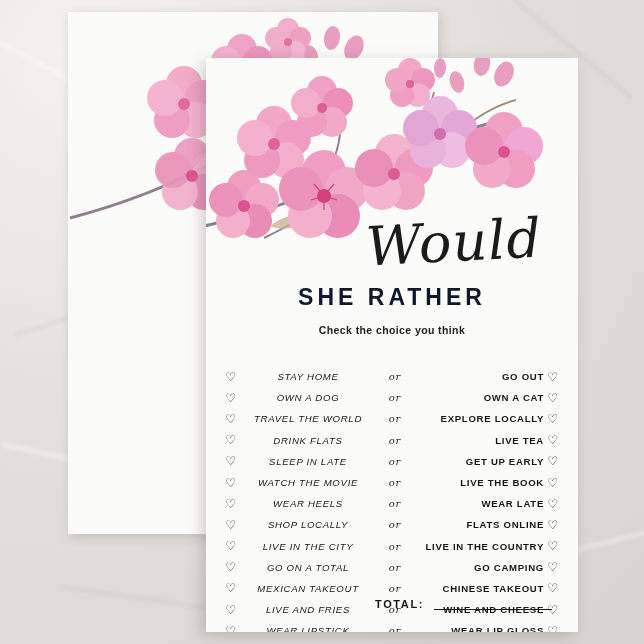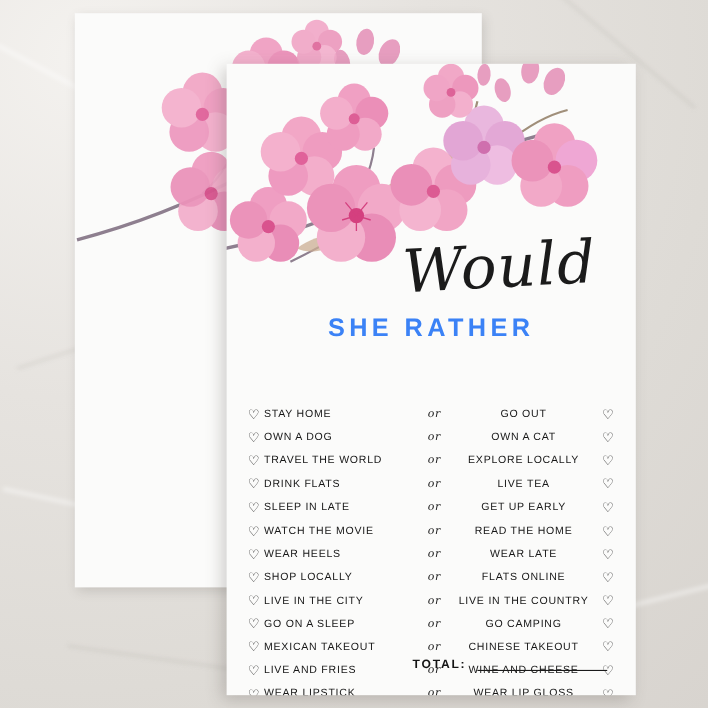--- a/index.html
+++ b/index.html
@@ -83,21 +83,21 @@
   .sub-title {
     position: absolute;
     top: 226px;
     left: 0;
     right: 0;
     text-align: center;
     font-family: "Liberation Sans", sans-serif;
     font-weight: bold;
     font-size: 23px;
     letter-spacing: 4px;
-    color: #3b82f6;
+    color: #0f172a;
   }
   .instructions {
     position: absolute;
     top: 265px;
     left: 0;
     right: 0;
     text-align: center;
     font-family: "Liberation Sans", sans-serif;
     font-weight: bold;
     font-size: 10.5px;
@@ -123,29 +123,31 @@
   .heart {
     width: 18px;
     flex: 0 0 18px;
     text-align: center;
     color: #2a2a2a;
     font-size: 12px;
     line-height: 1;
   }
   .opt-left {
     flex: 1 1 0;
-    text-align: left;
+    text-align: center;
     padding-right: 7px;
     white-space: nowrap;
+    font-style: italic;
   }
   .opt-right {
     flex: 1 1 0;
-    text-align: center;
+    text-align: right;
     padding-left: 7px;
     white-space: nowrap;
+    font-weight: bold;
   }
   .orword {
     flex: 0 0 18px;
     text-align: right;
     font-family: "DejaVu Serif", serif;
     font-style: italic;
     font-size: 10px;
     color: #1d1d1d;
   }
   .total-line {
@@ -368,20 +370,21 @@
         </g>
       </g>
     </svg>
 
     <div class="front-inner">
 
       <div class="script-title">Would</div>
       <div class="sub-title">SHE RATHER</div>
 
       <div class="instructions">
+        <div>Check the choice you think</div>
       </div>
 
       <div class="rows" id="rows">
           <div class="row">
             <span class="heart">♡</span>
             <span class="opt-left">STAY HOME</span>
             <span class="orword">or</span>
             <span class="opt-right">GO OUT</span>
             <span class="heart">♡</span>
           </div>
@@ -410,21 +413,21 @@
             <span class="heart">♡</span>
             <span class="opt-left">SLEEP IN LATE</span>
             <span class="orword">or</span>
             <span class="opt-right">GET UP EARLY</span>
             <span class="heart">♡</span>
           </div>
           <div class="row">
             <span class="heart">♡</span>
             <span class="opt-left">WATCH THE MOVIE</span>
             <span class="orword">or</span>
-            <span class="opt-right">READ THE HOME</span>
+            <span class="opt-right">LIVE THE BOOK</span>
             <span class="heart">♡</span>
           </div>
           <div class="row">
             <span class="heart">♡</span>
             <span class="opt-left">WEAR HEELS</span>
             <span class="orword">or</span>
             <span class="opt-right">WEAR LATE</span>
             <span class="heart">♡</span>
           </div>
           <div class="row">
@@ -436,21 +439,21 @@
           </div>
           <div class="row">
             <span class="heart">♡</span>
             <span class="opt-left">LIVE IN THE CITY</span>
             <span class="orword">or</span>
             <span class="opt-right">LIVE IN THE COUNTRY</span>
             <span class="heart">♡</span>
           </div>
           <div class="row">
             <span class="heart">♡</span>
-            <span class="opt-left">GO ON A SLEEP</span>
+            <span class="opt-left">GO ON A TOTAL</span>
             <span class="orword">or</span>
             <span class="opt-right">GO CAMPING</span>
             <span class="heart">♡</span>
           </div>
           <div class="row">
             <span class="heart">♡</span>
             <span class="opt-left">MEXICAN TAKEOUT</span>
             <span class="orword">or</span>
             <span class="opt-right">CHINESE TAKEOUT</span>
             <span class="heart">♡</span>

